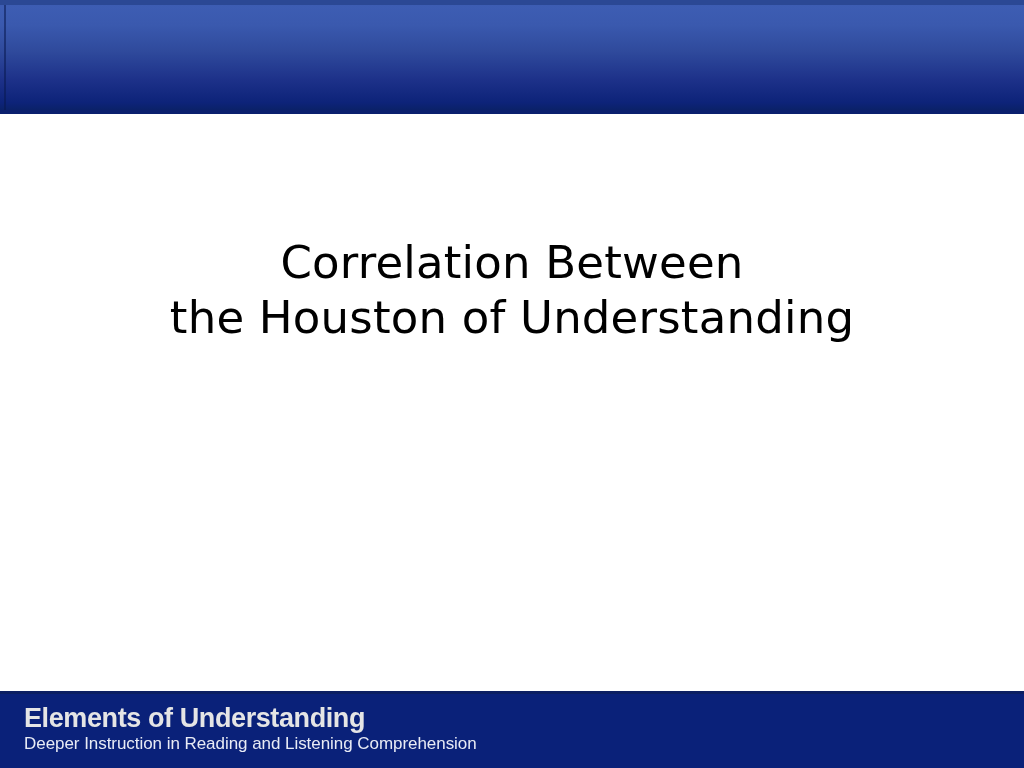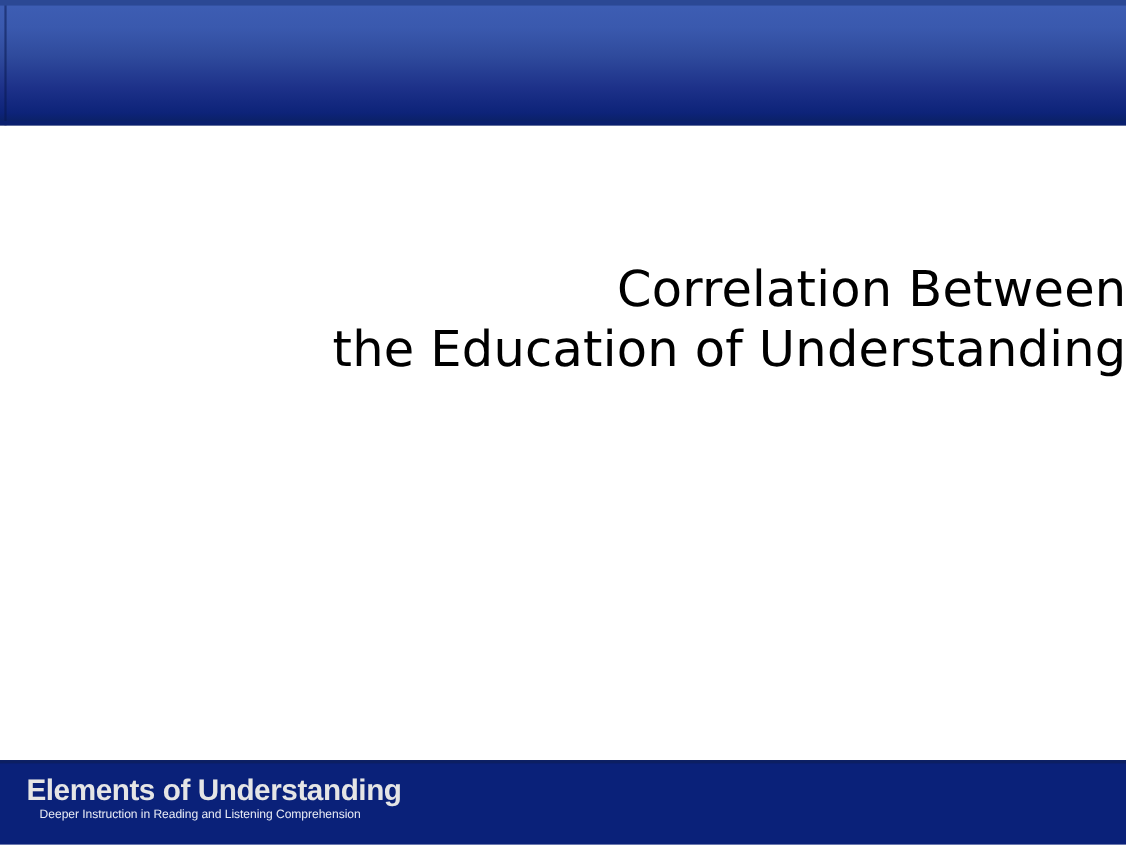--- a/index.html
+++ b/index.html
@@ -63,21 +63,21 @@
     height: 4px;
     background: #0a1f6e;
   }
 
   
   .title-block {
     position: absolute;
     left: 0;
     top: 236px;
     width: 1024px;
-    text-align: right;
+    text-align: center;
     font-family: "DejaVu Sans", sans-serif;
     color: #000000;
     line-height: 1.22;
   }
   .title-line {
     display: block;
     font-size: 45px;
     font-weight: 400;
     letter-spacing: 0.2px;
     white-space: nowrap;
@@ -112,26 +112,25 @@
     font-size: 27px;
     font-weight: bold;
     line-height: 1.0;
     letter-spacing: -0.4px;
     color: #e5e5e5;
   }
   .footer-logo-subtitle {
     display: block;
     margin-top: 3px;
     font-family: "Liberation Sans", sans-serif;
-    font-size: 11px;
+    font-size: 17px;
     font-weight: normal;
     line-height: 1.1;
     letter-spacing: -0.05px;
     color: #e8ebf5;
-    margin-left: 12px;
   }
   .footer-credit {
     position: absolute;
     right: 208px;
     bottom: 4px;
     font-family: "Liberation Sans", sans-serif;
     font-size: 8.5px;
     font-weight: bold;
     letter-spacing: 0.05px;
     color: #2c47a0;
@@ -144,21 +143,21 @@
 <div class="slide">
 
   <div class="header-band">
     <div class="header-band-toprule"></div>
     <div class="header-band-leftrule"></div>
     <div class="header-band-bottomrule"></div>
   </div>
 
   <div class="title-block">
     <span class="title-line">Correlation Between</span>
-    <span class="title-line">the Education of Understanding</span>
+    <span class="title-line">the Houston of Understanding</span>
   </div>
 
   <div class="footer-band">
     <div class="footer-band-toprule"></div>
 
     <div class="footer-logo">
       <span class="footer-logo-title">Elements of Understanding</span>
       <span class="footer-logo-subtitle">Deeper Instruction in Reading and Listening Comprehension</span>
     </div>
 

